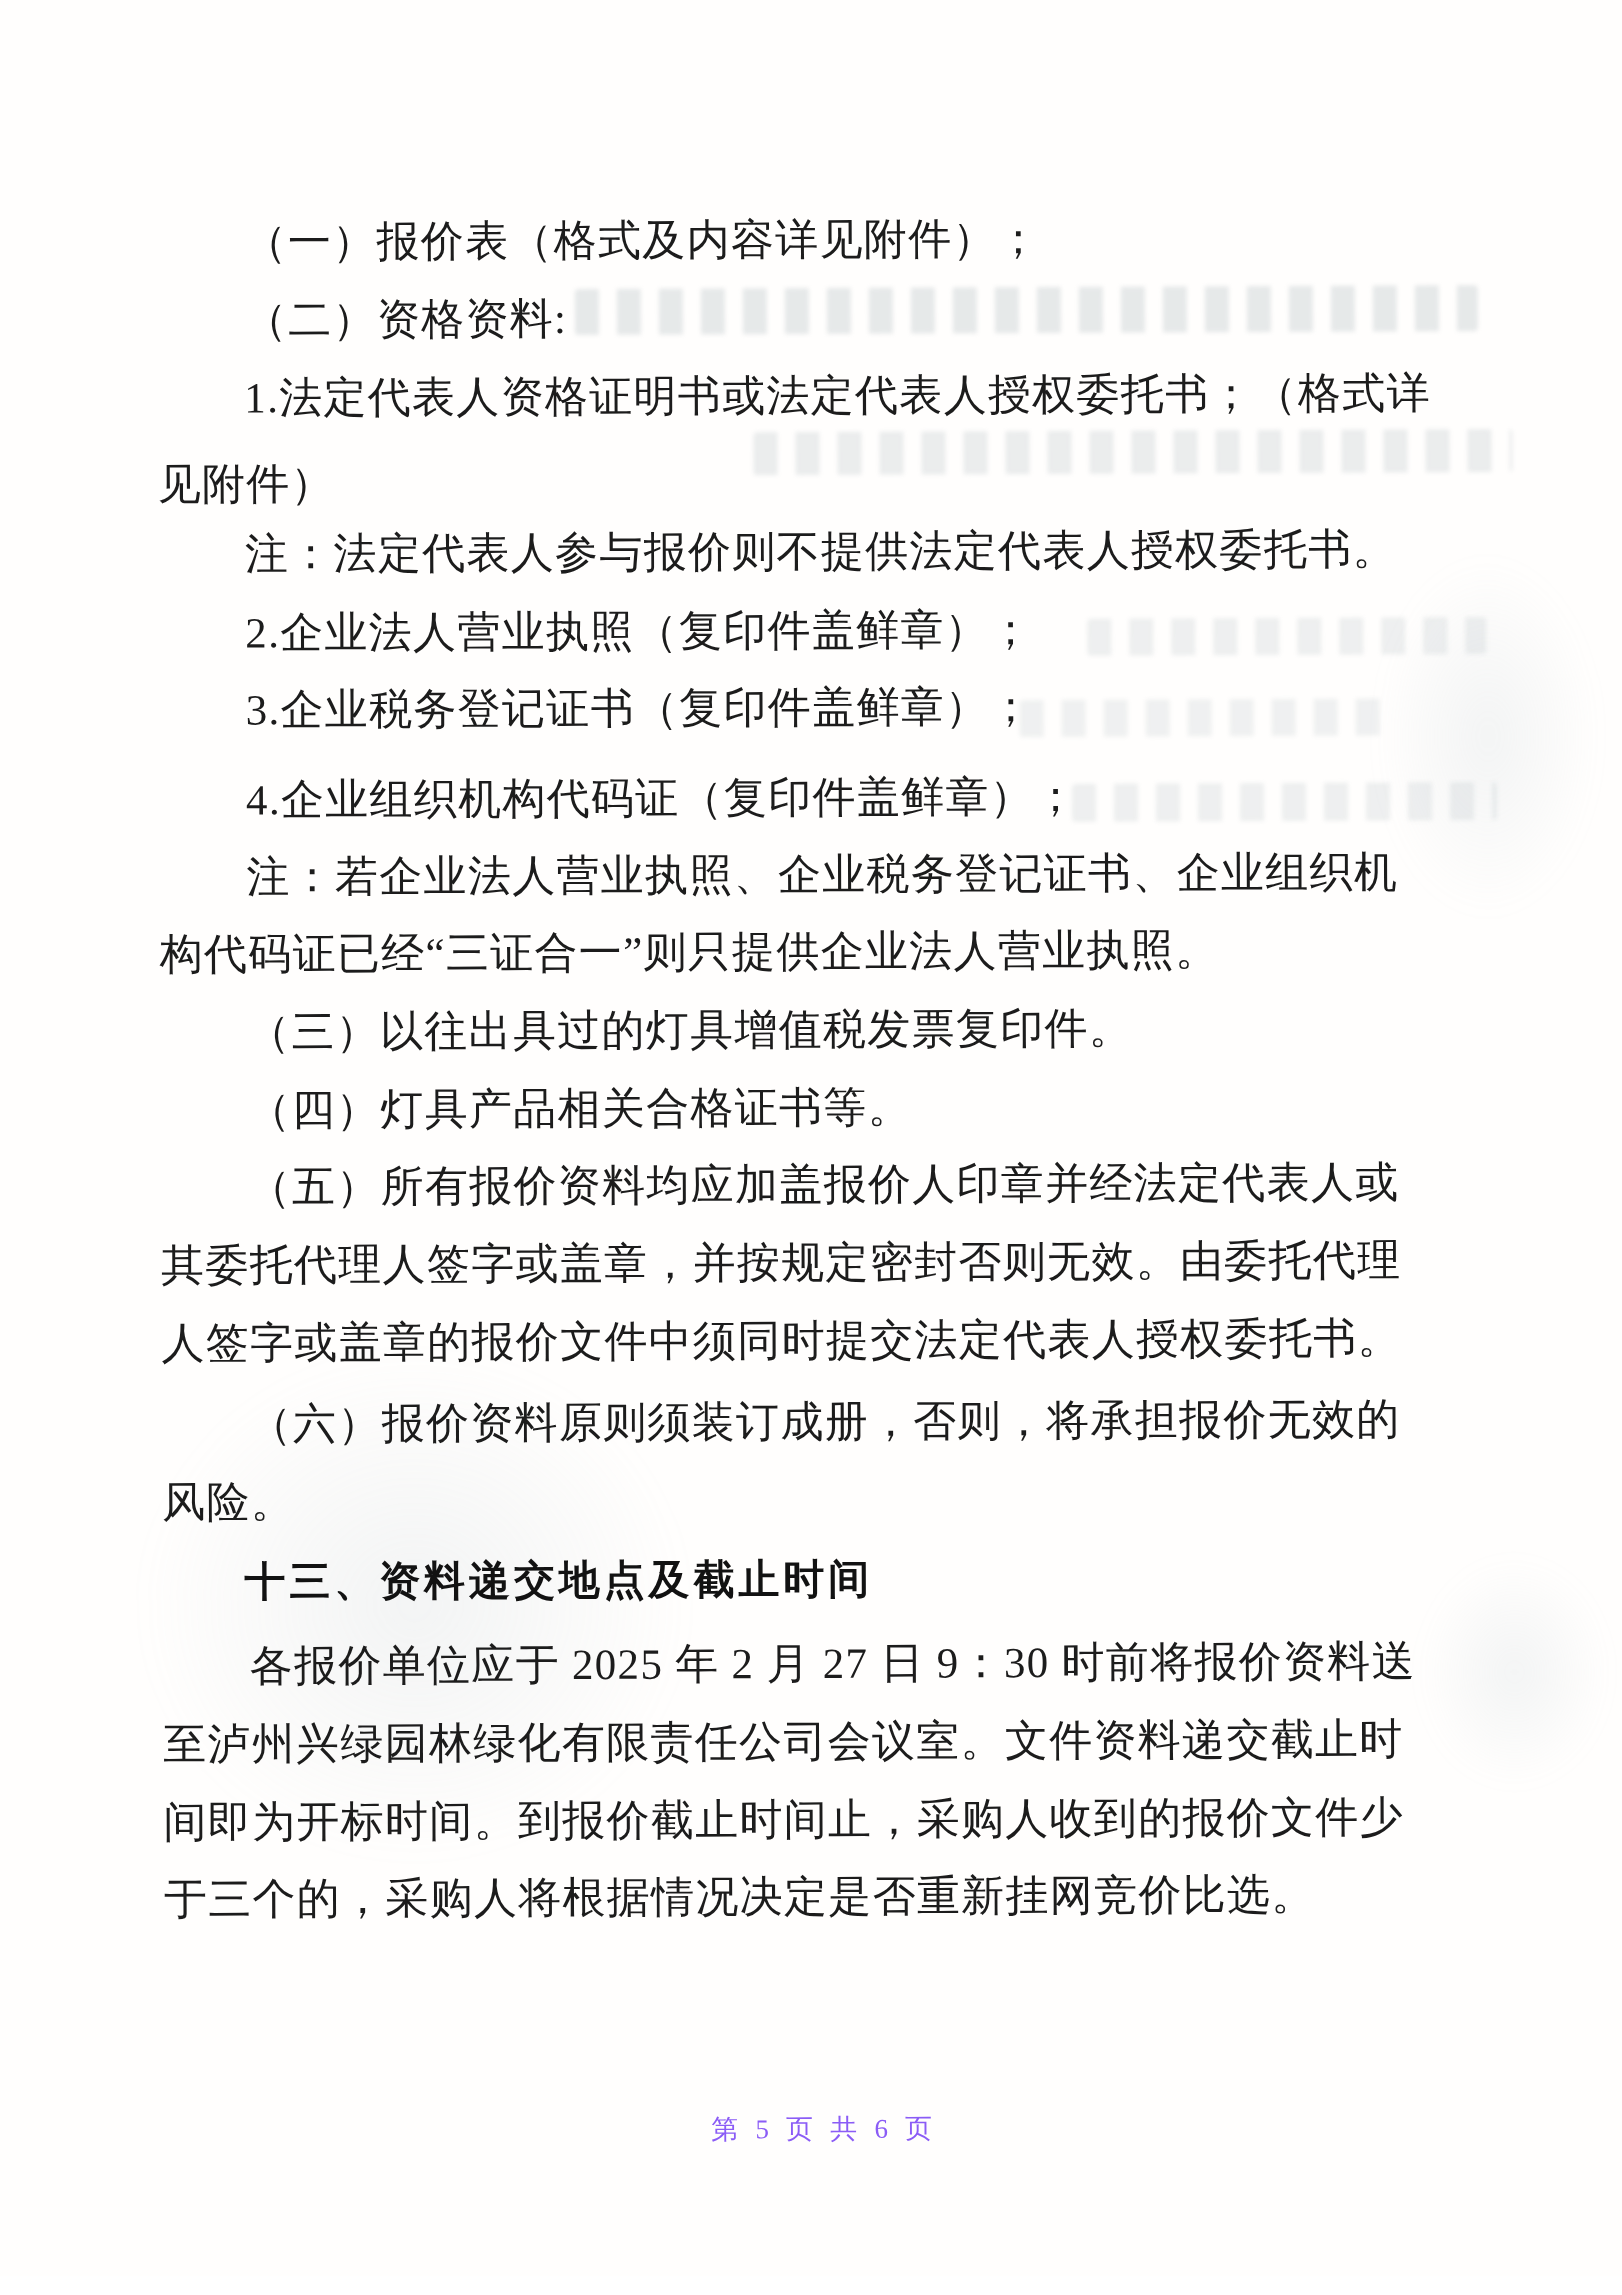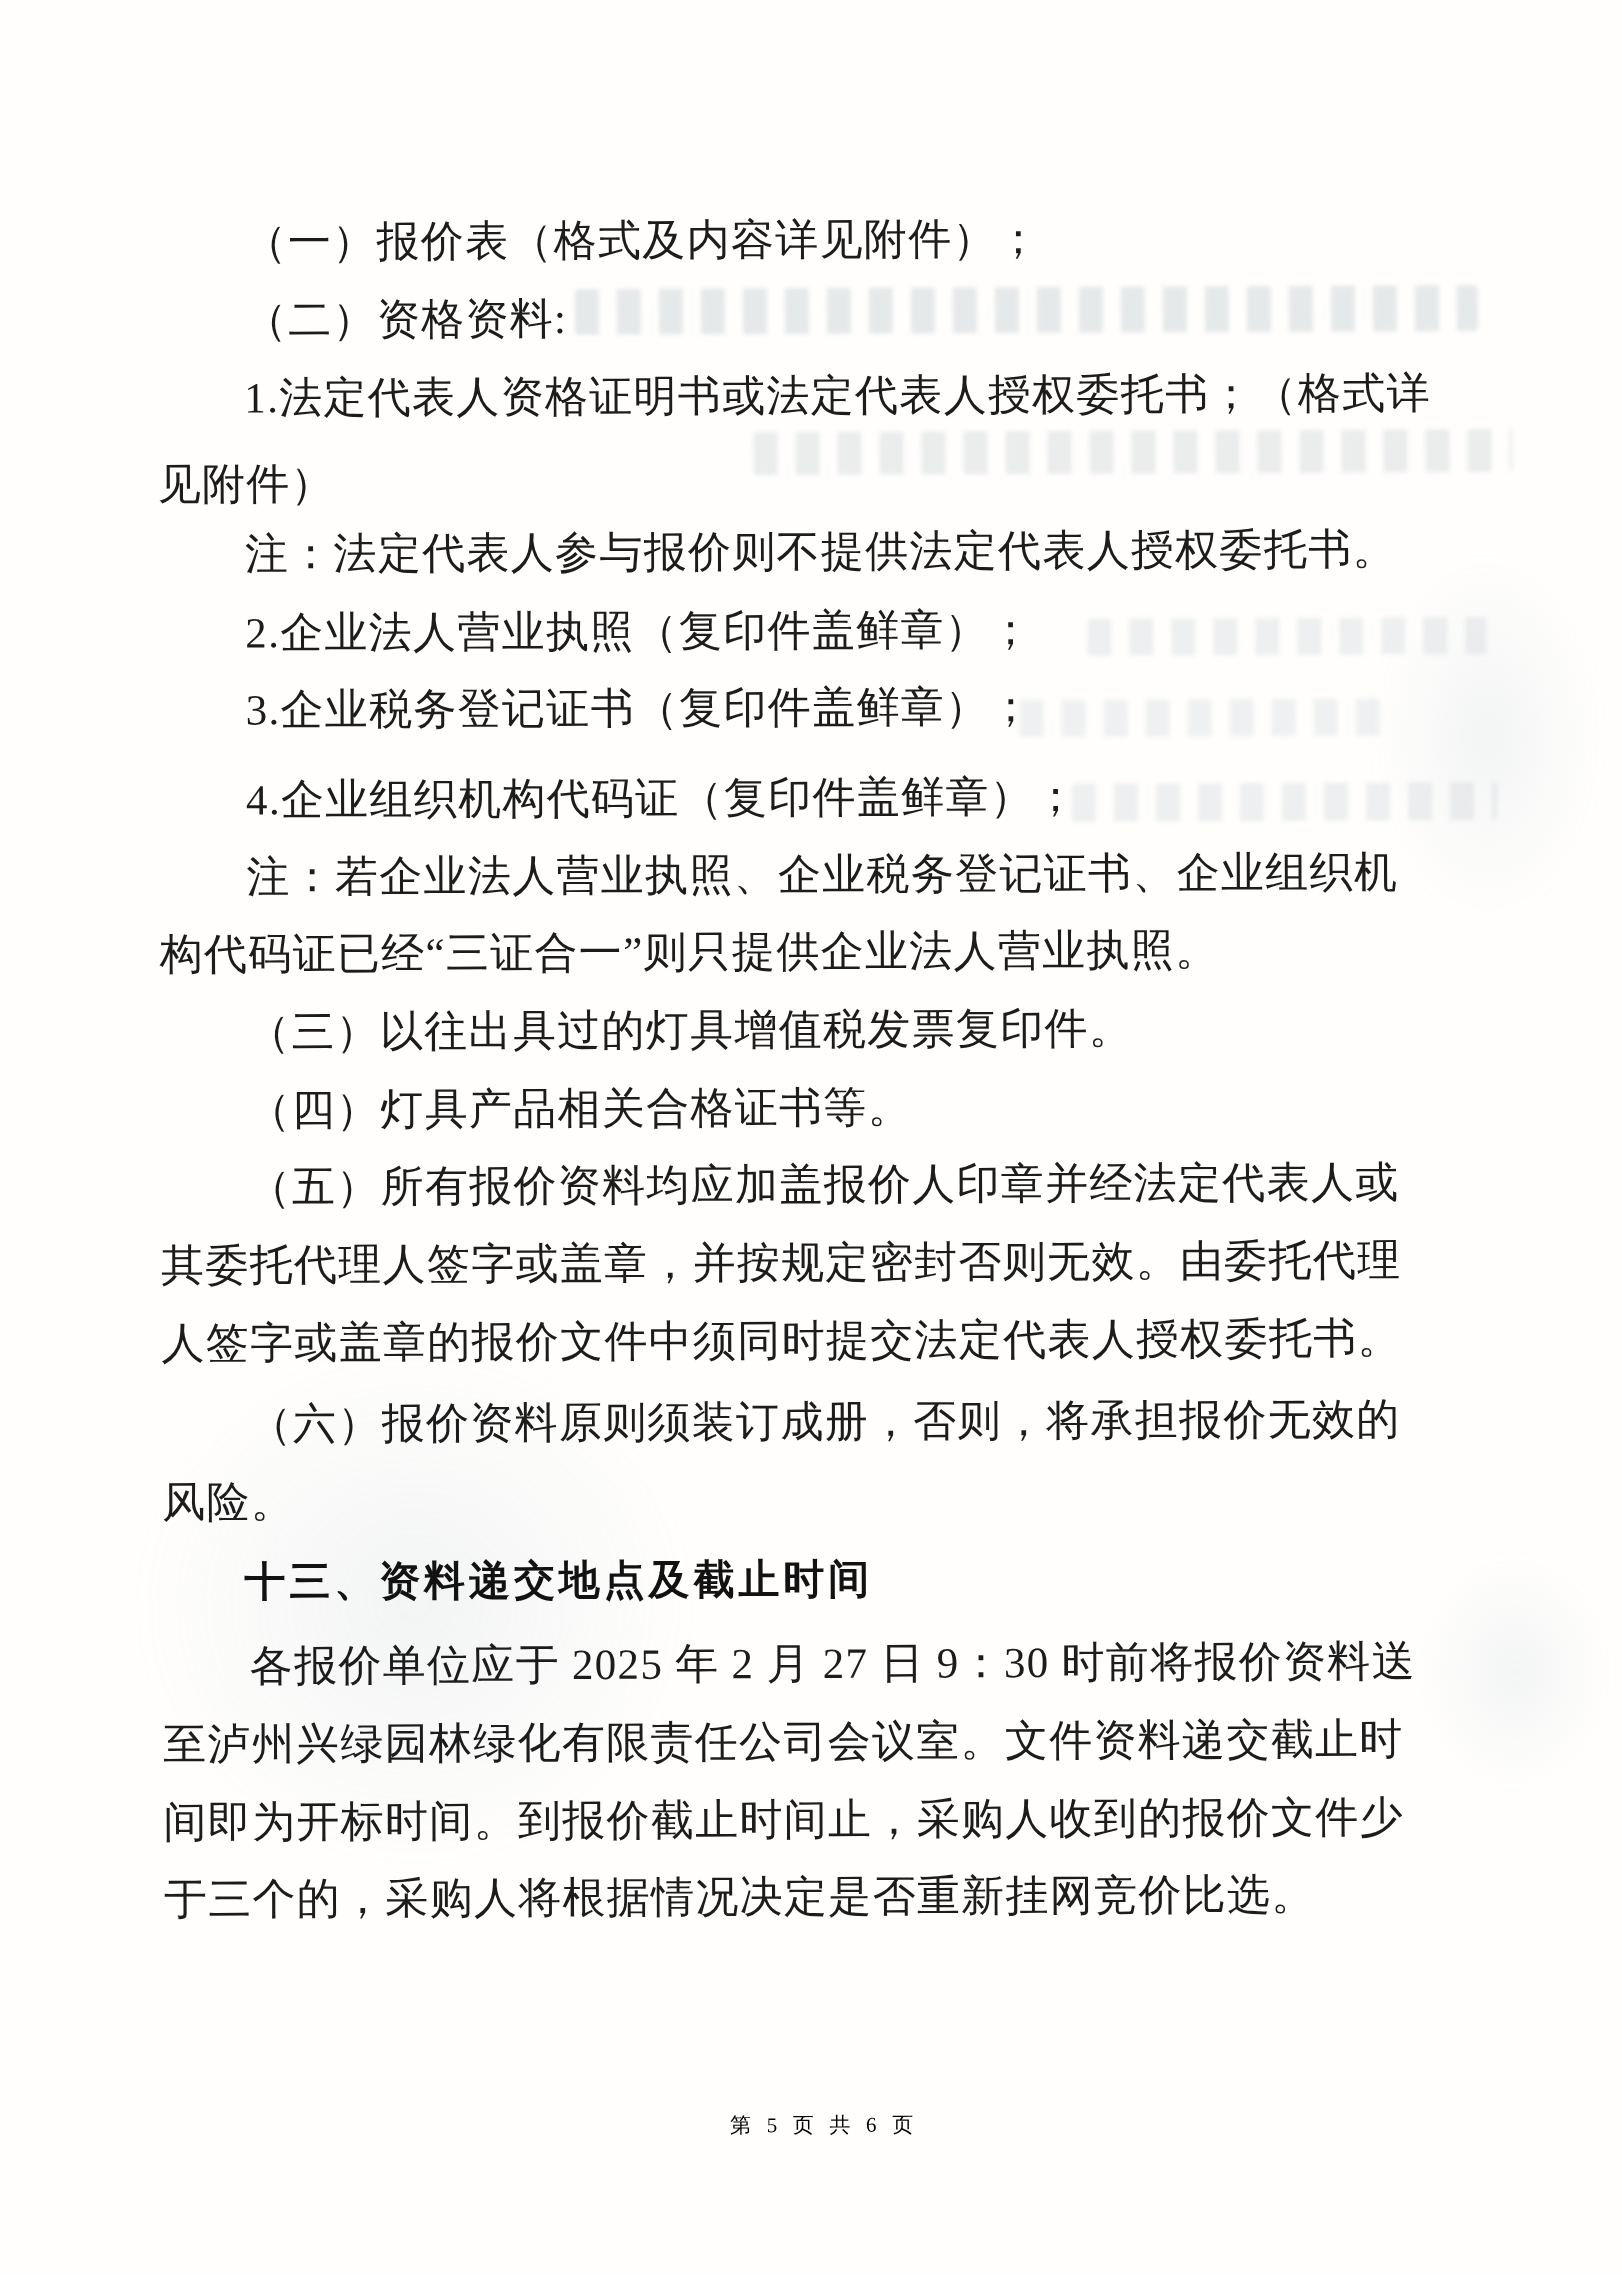--- a/index.html
+++ b/index.html
@@ -39,23 +39,23 @@
     font-weight: 700;
     font-size: 41px;
     color: #121212;
     letter-spacing: 3.9px;
   }
   .footer {
     position: absolute;
     top: 2111px;
     left: 50%;
     transform: translateX(-50%) translateX(7.9px);
-    font-size: 21px;
+    font-size: 27px;
     letter-spacing: 5.2px;
-    color: #000000;
+    color: #8b5cf6;
     white-space: pre;
   }
   
   .ghost {
     position: absolute;
     filter: blur(2px);
     opacity: 0.5;
     background: repeating-linear-gradient(90deg,
       rgba(148, 162, 168, 0.45) 0px 23.6px,
       rgba(148, 162, 168, 0.0) 23.6px 42px);

